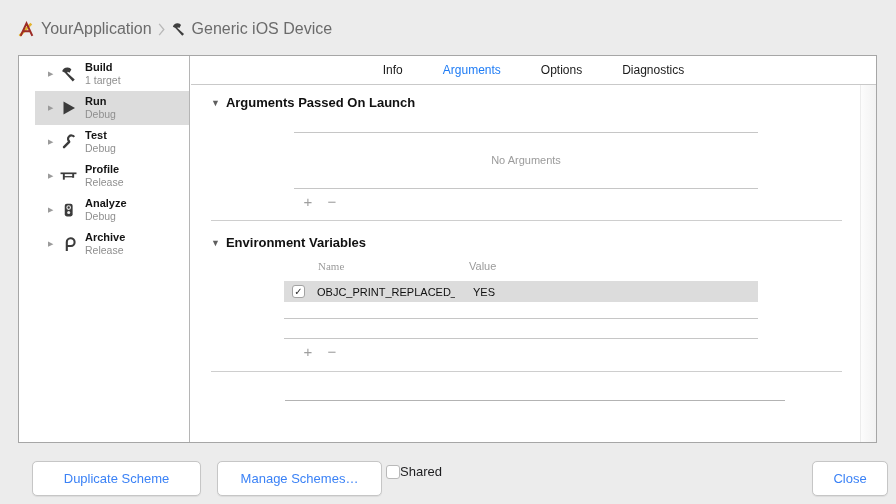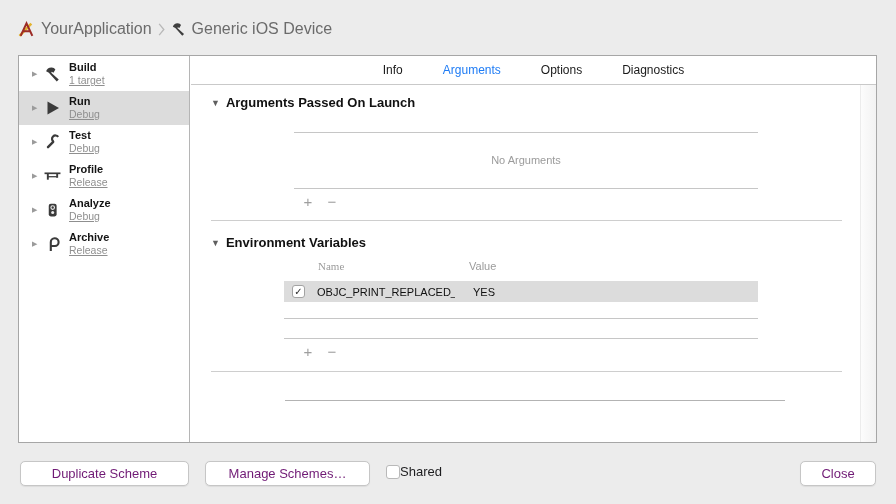--- a/index.html
+++ b/index.html
@@ -17,29 +17,29 @@
     display:flex; align-items:center; gap:6px; }
   .breadcrumb .crumb { font-size:16px; color:#6b6b6b; }
   .bc-icon { display:flex; align-items:center; }
 
   
   .panel { position:absolute; left:18px; top:55px; width:859px; height:388px;
     background:#fff; border:1px solid #a6a6a6; }
 
   
   .sidebar { position:absolute; left:0; top:0; bottom:0; width:171px;
-    border-right:1px solid #b5b5b5; background:#fff; padding-top:1px; }
+    border-right:1px solid #b5b5b5; background:#fff; padding-top:1px;padding-left:16px; }
   .side-item { height:34px; display:flex; align-items:center; padding-left:13px; }
   .side-item.selected { background:#dcdcdc; }
   .disc { width:11px; font-size:7px; color:#9b9b9b; flex:0 0 11px; }
   .side-ico { width:19px; height:19px; flex:0 0 19px; display:flex;
     align-items:center; justify-content:center; margin-right:7px; }
   .side-text { display:flex; flex-direction:column; line-height:1.05; }
   .side-title { font-size:11px; font-weight:bold; color:#141414; }
-  .side-sub { font-size:10.5px; color:#8f8f8f; margin-top:2px;text-decoration:underline; }
+  .side-sub { font-size:10.5px; color:#8f8f8f; margin-top:2px; }
 
   
   .tabbar { position:absolute; left:172px; right:0; top:0; height:29px;
     border-bottom:1px solid #c9c9c9; display:flex; align-items:center;
     justify-content:center; gap:40px; background:#fff; }
   .tab { font-size:12px; color:#1a1a1a; cursor:default; }
   .tab.selected { color:#1f7cf5; }
 
   
   .scrolltrack { position:absolute; right:0; top:29px; bottom:0; width:16px;
@@ -66,24 +66,24 @@
   .env-row { position:absolute; left:265px; top:225px; width:474px; height:21px;
     background:#dcdcdc; display:flex; align-items:center; }
   .env-check { width:13px; height:13px; margin-left:8px; background:#fff;
     border:1px solid #a3a3a3; border-radius:3px; font-size:10px; color:#2c2c2c;
     display:flex; align-items:center; justify-content:center; line-height:1; }
   .env-name { font-size:11px; color:#111; margin-left:12px; width:138px;
     white-space:nowrap; overflow:hidden; }
   .env-value { font-size:11px; color:#111; margin-left:18px; }
 
   
-  .btn { position:absolute; height:25px; background:#fff;
-    border:1px solid #c6c6c6; border-radius:5px; font-size:13px; color:#701a75;
+  .btn { position:absolute; height:35px; background:#fff;
+    border:1px solid #c6c6c6; border-radius:5px; font-size:13px; color:#3b82f6;
     display:flex; align-items:center; justify-content:center;
-    box-shadow:0 0.5px 1px rgba(0,0,0,0.07); font-family:inherit; }
+    box-shadow:0 0.5px 1px rgba(0,0,0,0.07); font-family:inherit;margin-left:12px; }
   .shared-wrap { position:absolute; left:386px; top:464px; display:flex;
     align-items:center; }
   .shared-box { width:14px; height:14px; background:#fff;
     border:1px solid #b9b9b9; border-radius:3px; }
   .shared-label { font-size:13px; color:#1d1d1f; }
 </style>
 </head>
 <body>
 
 <div class="breadcrumb">

